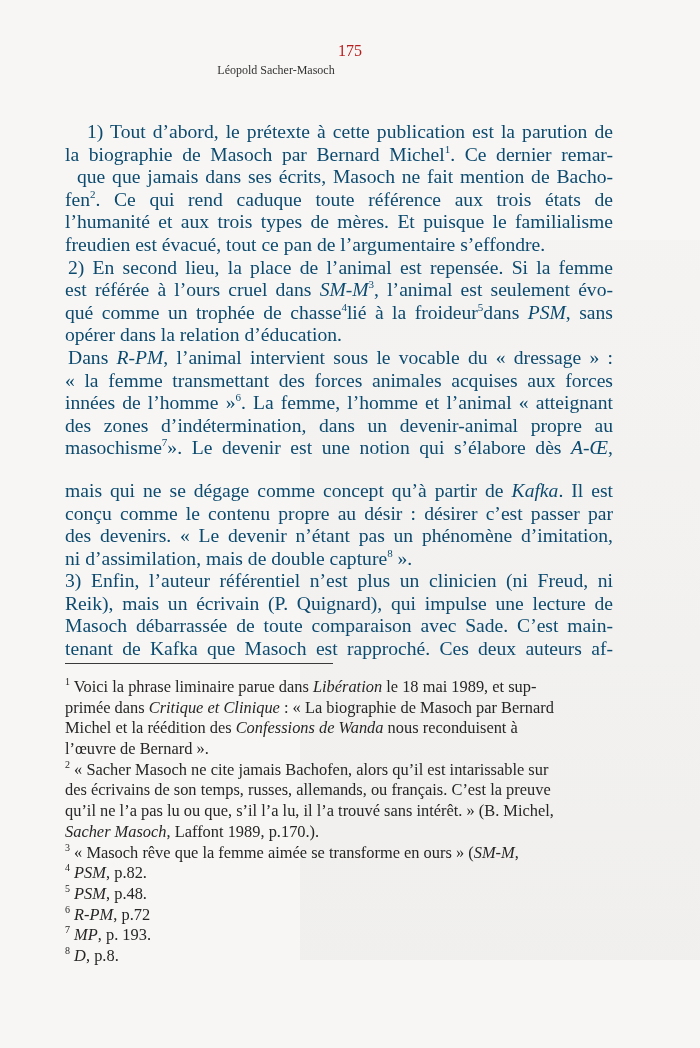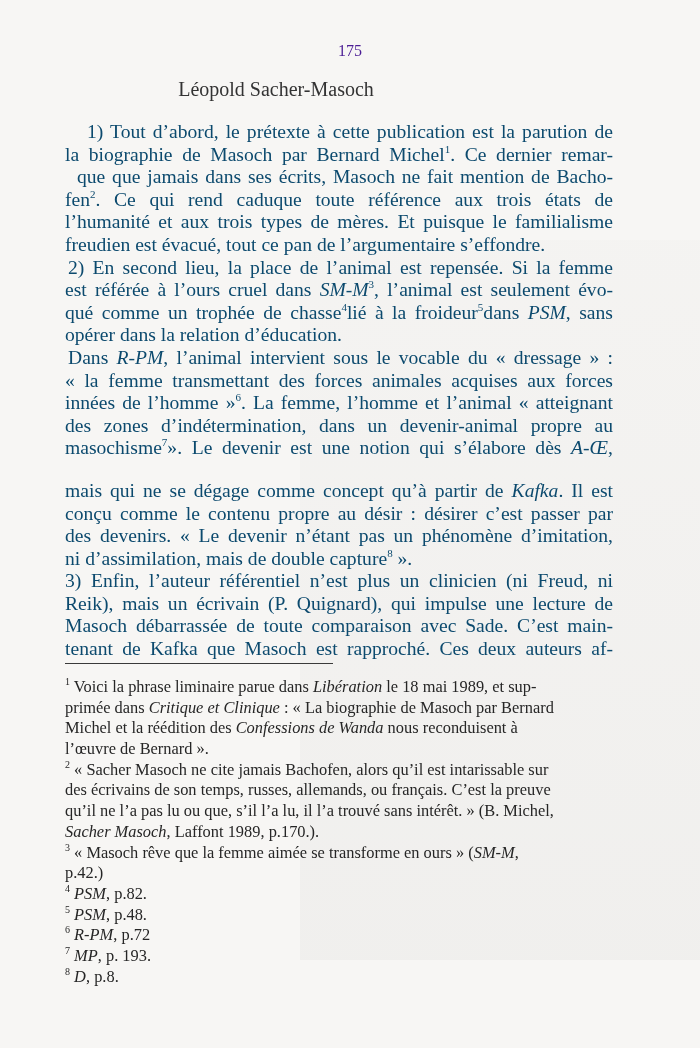--- a/index.html
+++ b/index.html
@@ -24,29 +24,29 @@
       background: linear-gradient(180deg, rgba(200,200,200,0.06), rgba(180,180,180,0.10));
       pointer-events: none;
     }
     .page-number {
       position: absolute;
       top: 42px;
       left: 0;
       width: 700px;
       text-align: center;
       font-size: 16px;
-      color: #4c1d95;
+      color: #b91c1c;
     }
     .running-head {
       position: absolute;
-      top: 78px;
+      top: 63px;
       left: 0;
       width: 552px;
       text-align: center;
-      font-size: 20px;
+      font-size: 12px;
       color: #333;
     }
     .body-text {
       position: absolute;
       top: 121px;
       left: 65px;
       width: 548px;
       font-size: 19.6px;
       line-height: 22.6px;
       text-align: justify;
@@ -140,19 +140,18 @@
 <div class="footnotes" id="footnotes">
     <span class="fn-line"><sup>1</sup><span> Voici la phrase liminaire parue dans </span><em>Libération</em><span> le 18 mai 1989, et sup-</span></span>
     <span class="fn-line"><span>primée dans </span><em>Critique et Clinique</em><span> : « La biographie de Masoch par Bernard</span></span>
     <span class="fn-line"><span>Michel et la réédition  des </span><em>Confessions de Wanda</em><span> nous reconduisent à</span></span>
     <span class="fn-line"><span>l’œuvre de Bernard ».</span></span>
     <span class="fn-line"><sup>2</sup><span> « Sacher Masoch ne cite jamais Bachofen, alors qu’il est intarissable sur</span></span>
     <span class="fn-line"><span>des écrivains de son temps, russes, allemands, ou français. C’est la preuve</span></span>
     <span class="fn-line"><span>qu’il ne l’a pas lu ou que, s’il l’a lu, il l’a trouvé sans intérêt. » (B. Michel,</span></span>
     <span class="fn-line"><em>Sacher Masoch</em><span>, Laffont 1989, p.170.).</span></span>
     <span class="fn-line"><sup>3</sup><span> « Masoch rêve que la femme aimée se transforme en ours » (</span><em>SM-M</em><span>,</span></span>
-    <span class="fn-line"><span>p.42.)</span></span>
     <span class="fn-line"><sup>4</sup><span> </span><em>PSM</em><span>, p.82.</span></span>
     <span class="fn-line"><sup>5</sup><span> </span><em>PSM</em><span>, p.48.</span></span>
     <span class="fn-line"><sup>6</sup><span> </span><em>R-PM</em><span>, p.72</span></span>
     <span class="fn-line"><sup>7</sup><span> </span><em>MP</em><span>, p. 193.</span></span>
     <span class="fn-line"><sup>8</sup><span> </span><em>D</em><span>, p.8.</span></span>
   </div>
 
 </body></html>

